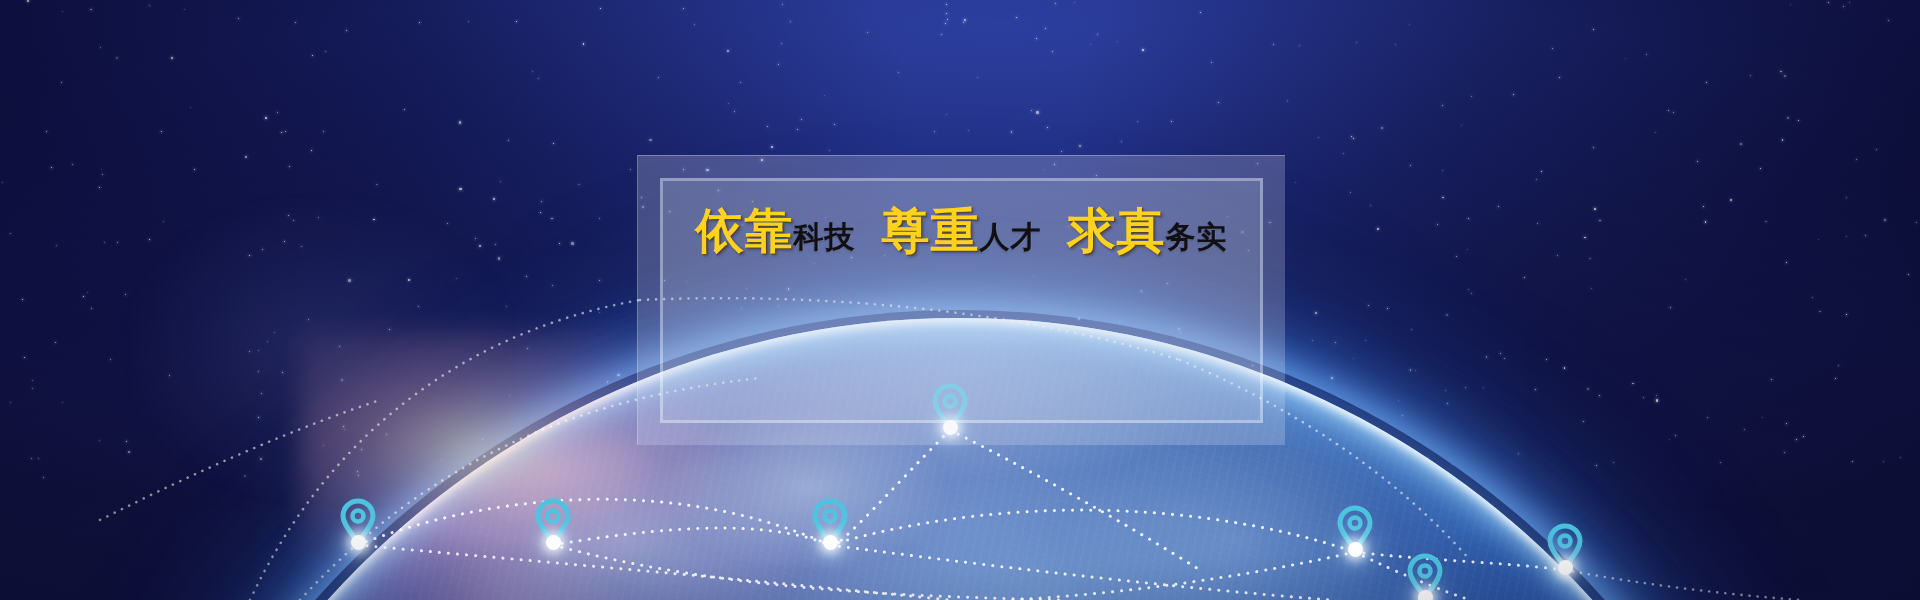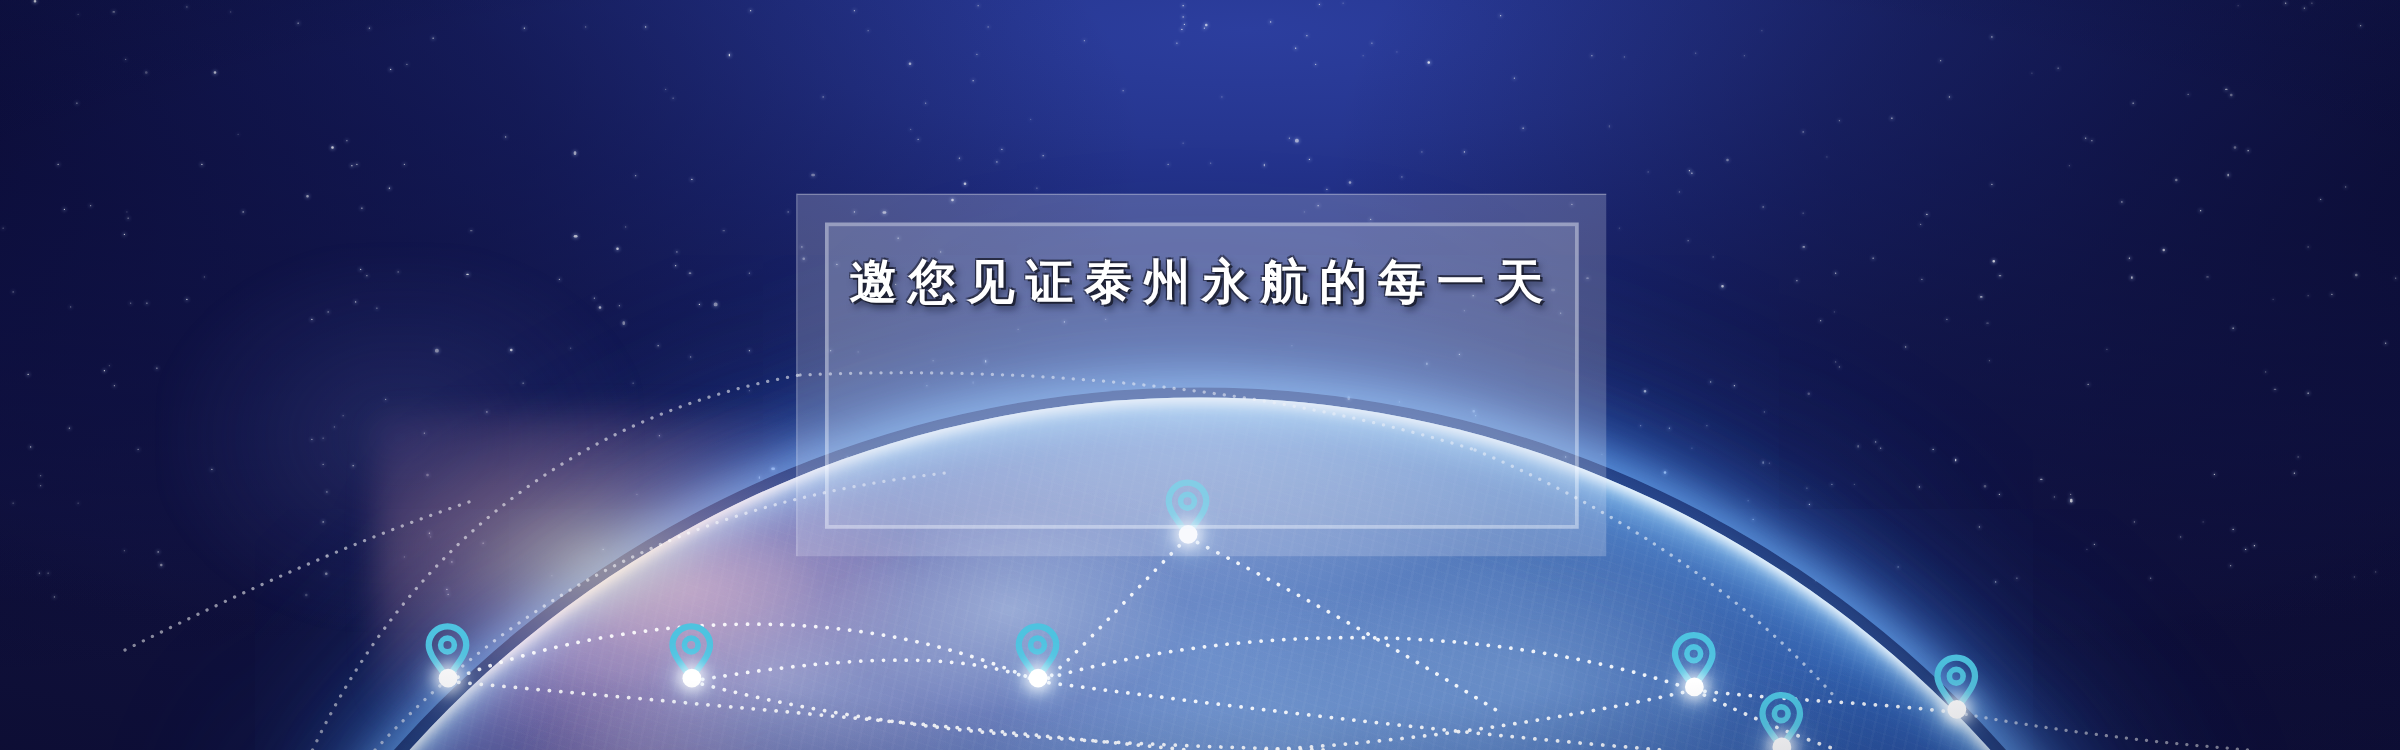--- a/index.html
+++ b/index.html
@@ -752,17 +752,17 @@
       </div>
     </div>
 
   <div class="sky-vignette"></div>
 
   <div class="panel">
     <div class="panel-inner-fill"></div>
     <div class="panel-inner-line"></div>
 
     <div class="panel-content">
-      <div class="slogan-line2">邀您见证泰州永航的每一天</div>
+      <div class="slogan-line1" id="slogan-line1"><span class="big">依靠</span><span class="small">科技</span><span class="gap">&nbsp;</span><span class="big">尊重</span><span class="small">人才</span><span class="gap">&nbsp;</span><span class="big">求真</span><span class="small">务实</span></div>
     </div>
   </div>
 
 </div>
 
 </body></html>

